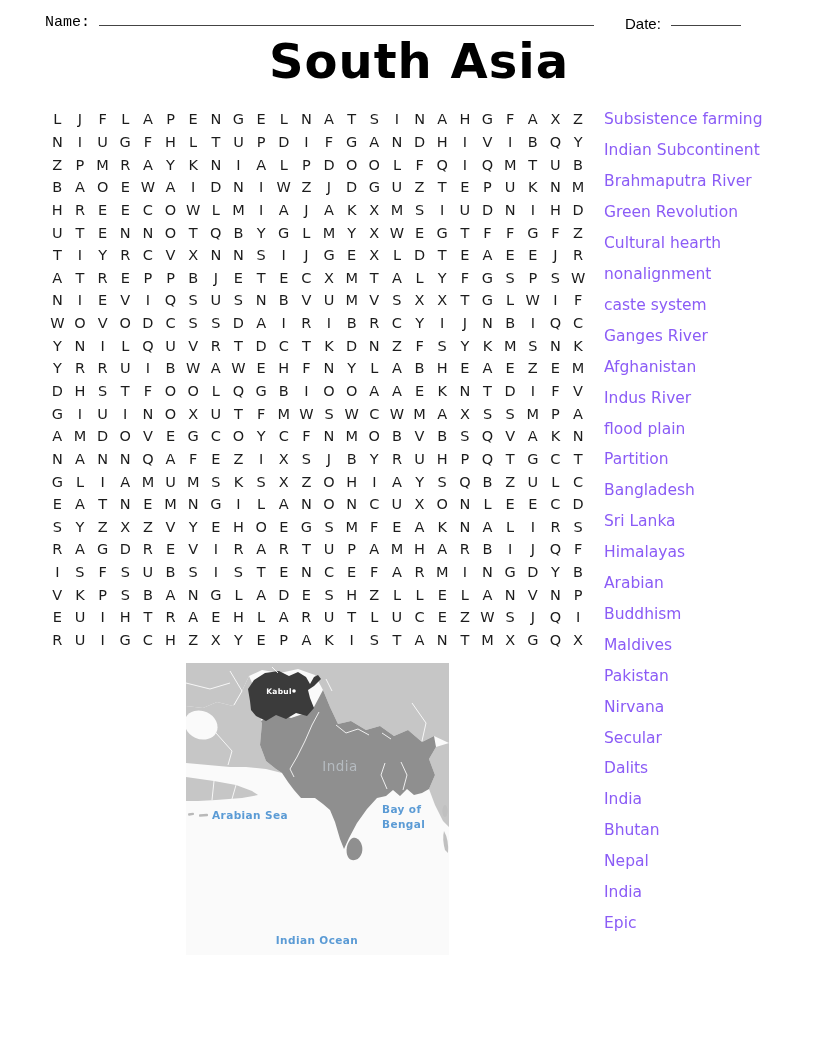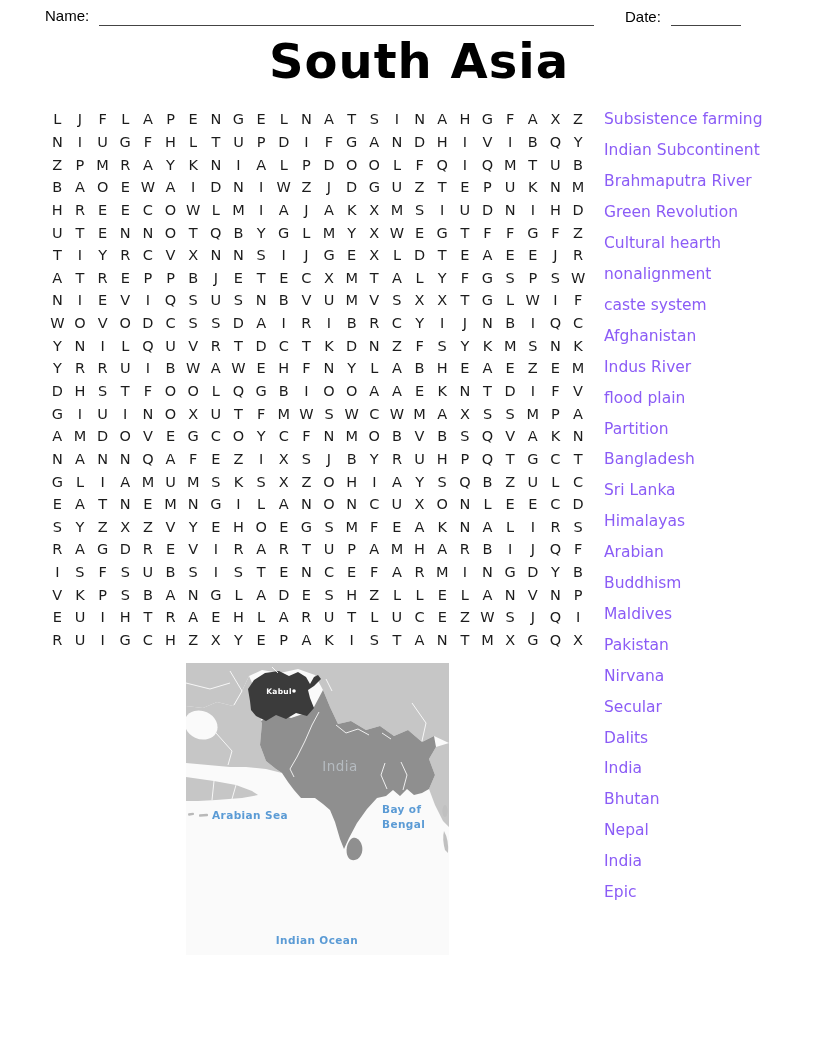--- a/index.html
+++ b/index.html
@@ -1,21 +1,21 @@
 <!DOCTYPE html>
 <html><head>
 <meta charset="utf-8">
 <style>
   html,body{margin:0;padding:0;background:#fff;}
   body{width:816px;height:1056px;position:relative;font-family:"Liberation Sans",sans-serif;color:#000;overflow:hidden;}
 
   
   .hdr-label{position:absolute;font-size:15px;color:#000;}
-  #name-label{left:45px;top:7px;}
-  #date-label{left:625px;top:8px;}
+  #name-label{left:45px;top:14px;font-family:Liberation Mono, monospace;}
+  #date-label{left:625px;top:15px;}
   .write-line{position:absolute;border-bottom:1.5px solid #444;height:1px;}
   #name-line{left:99px;top:24px;width:495px;}
   #date-line{left:671px;top:24px;width:70px;}
 
   
   #page-title{position:absolute;left:11px;top:33px;width:816px;text-align:center;
     font-family:"DejaVu Sans",sans-serif;font-weight:700;font-size:48px;letter-spacing:1px;color:#000;}
 
   
   #grid{position:absolute;left:46px;top:108px;display:grid;
@@ -624,20 +624,21 @@
   </div>
 
 <ul id="word-list">
     <li>Subsistence farming</li>
     <li>Indian Subcontinent</li>
     <li>Brahmaputra River</li>
     <li>Green Revolution</li>
     <li>Cultural hearth</li>
     <li>nonalignment</li>
     <li>caste system</li>
+    <li>Ganges River</li>
     <li>Afghanistan</li>
     <li>Indus River</li>
     <li>flood plain</li>
     <li>Partition</li>
     <li>Bangladesh</li>
     <li>Sri Lanka</li>
     <li>Himalayas</li>
     <li>Arabian</li>
     <li>Buddhism</li>
     <li>Maldives</li>

